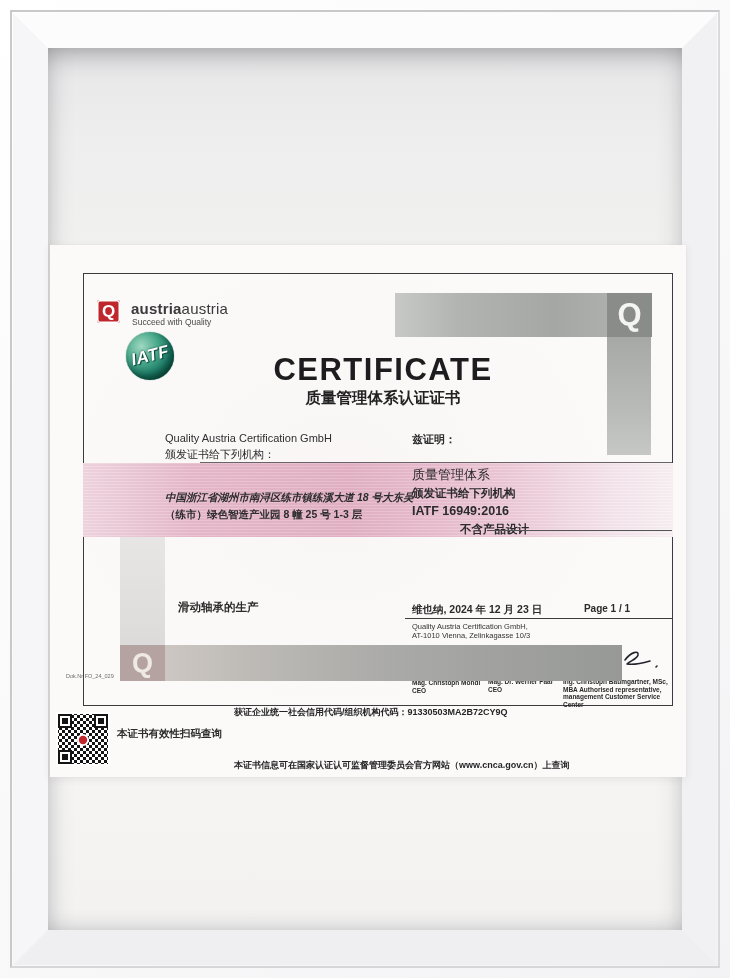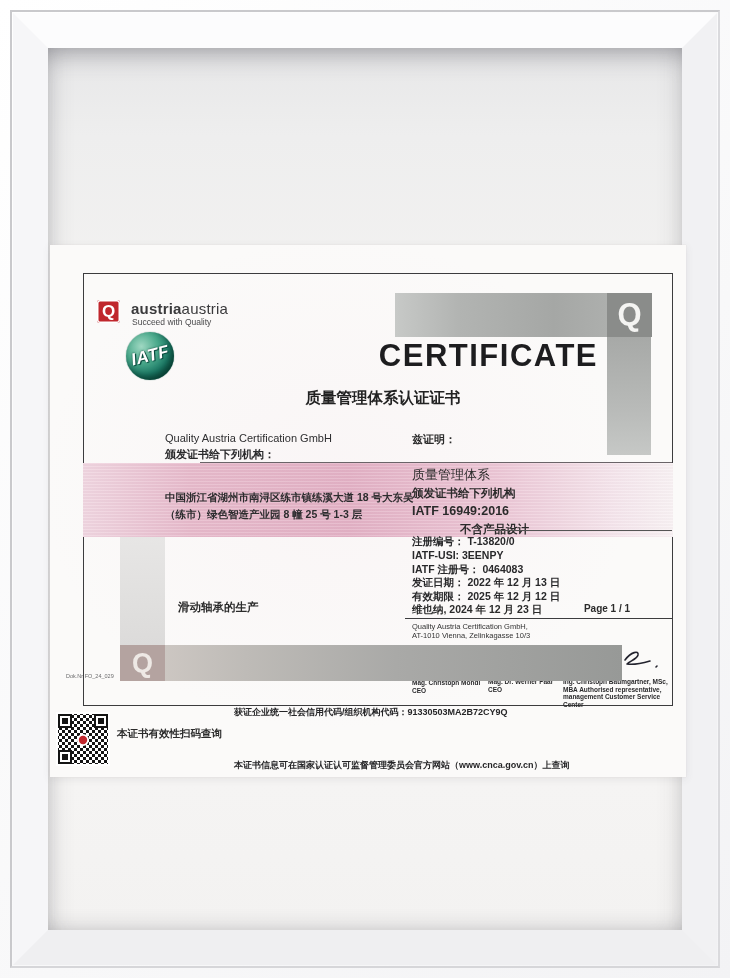--- a/index.html
+++ b/index.html
@@ -46,26 +46,26 @@
            color:#f4f4f2;font-weight:800;font-size:31px;line-height:44px;text-align:center;}
   .bar-right{left:557px;top:92px;width:44px;height:118px;
              background:linear-gradient(180deg,#a7a9a7 0%,#b8bab8 60%,#c6c8c6 100%);}
   .band-left{left:70px;top:292px;width:45px;height:108px;
              background:linear-gradient(180deg,#e7e6e5 0%,#dcdbda 100%);}
   .bar-bottom{left:70px;top:400px;width:502px;height:36px;
               background:linear-gradient(90deg,#d4cdc8 0%,#bebbb7 25%,#a9a9a7 55%,#979997 100%);}
   .qsq-bottom{left:70px;top:400px;width:45px;height:36px;background:#b4a3a0;
               color:#eee9e5;font-weight:800;font-size:27px;line-height:36px;text-align:center;}
   
-  .title{left:118px;top:93px;width:430px;text-align:right;font-size:31px;font-weight:bold;
+  .title{left:118px;top:107px;width:430px;text-align:center;font-size:31px;font-weight:bold;
          letter-spacing:1.5px;color:#1d1d1f;}
   .subtitle{left:118px;top:143px;width:430px;text-align:center;font-size:15.5px;font-weight:bold;color:#222;}
   
   .issuer{left:115px;top:187px;font-size:11px;color:#2e2e30;}
-  .issuedto{left:115px;top:202px;font-size:11px;font-weight:bold;color:#2a2a2c;}
+  .issuedto{left:115px;top:202px;font-size:11px;font-weight:normal;color:#2a2a2c;}
   .rule-top{left:150px;top:217px;width:472px;height:0;border-top:1.2px solid #6a6468;}
   .pink{left:33px;top:218px;width:590px;height:74px;
         background:linear-gradient(90deg,#f0d5e0 0%,#e7bacb 18%,#e3b1c5 45%,#ecc6d5 70%,#f5e5ec 90%,#f8f1f3 100%);}
   .pink::after{content:"";position:absolute;inset:0;
         background:repeating-linear-gradient(180deg,rgba(255,255,255,.16) 0 1px,rgba(0,0,0,.015) 1px 3px);}
   .company{left:115px;top:222px;font-size:14px;font-weight:bold;color:#1f1f21;}
   .addr{left:115px;font-size:10.5px;font-weight:bold;color:#2c2c2e;}
   
   .certify{left:362px;top:187px;font-size:11px;font-weight:bold;}
   .sys1{left:362px;top:221px;font-size:13px;font-weight:normal;}
@@ -113,37 +113,30 @@
 
     <div class="abs title">CERTIFICATE</div>
     <div class="abs subtitle">质量管理体系认证证书</div>
 
     <div class="abs issuer">Quality Austria Certification GmbH</div>
     <div class="abs issuedto">颁发证书给下列机构：</div>
     <div class="abs rule-top"></div>
 
     <div class="abs pink"></div>
 
-    <div class="abs addr" style="top:246px;">中国浙江省湖州市南浔区练市镇练溪大道 18 号大东吴</div>
+    <div class="abs addr" style="top:246px;font-style:italic;">中国浙江省湖州市南浔区练市镇练溪大道 18 号大东吴</div>
     <div class="abs addr" style="top:263px;">（练市）绿色智造产业园 8 幢 25 号 1-3 层</div>
 
     <div class="abs certify">兹证明：</div>
     <div class="abs sys1">质量管理体系</div>
     <div class="abs sys2">颁发证书给下列机构</div>
     <div class="abs std">IATF 16949:2016</div>
     <div class="abs excl">不含产品设计</div>
     <div class="abs rule-excl"></div>
 
-    <div class="abs reg">
-      <div>注册编号： T-13820/0</div>
-      <div>IATF-USI: 3EENPY</div>
-      <div>IATF 注册号： 0464083</div>
-      <div>发证日期： 2022 年 12 月 13 日</div>
-      <div>有效期限： 2025 年 12 月 12 日</div>
-    </div>
 
     <div class="abs vienna">维也纳, 2024 年 12 月 23 日</div>
     <div class="abs page">Page 1 / 1</div>
     <div class="abs rule-mid"></div>
 
     <div class="abs qaddr">
       <div>Quality Austria Certification GmbH,</div>
       <div>AT-1010 Vienna, Zelinkagasse 10/3</div>
     </div>
 

